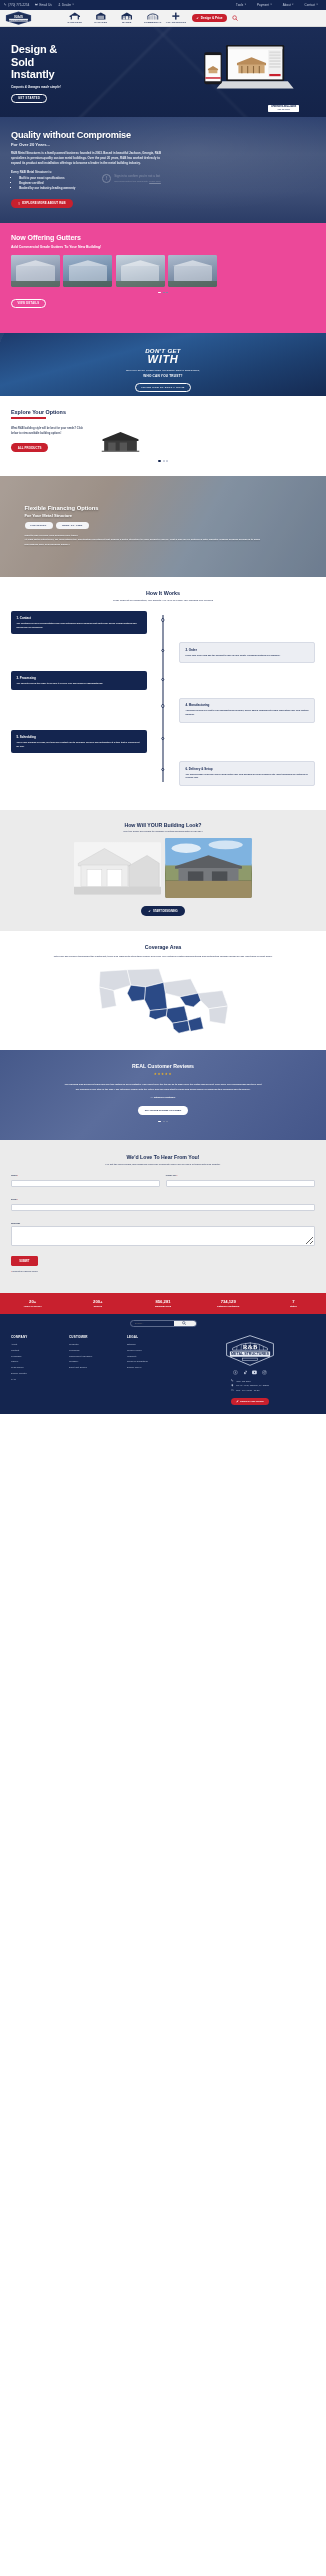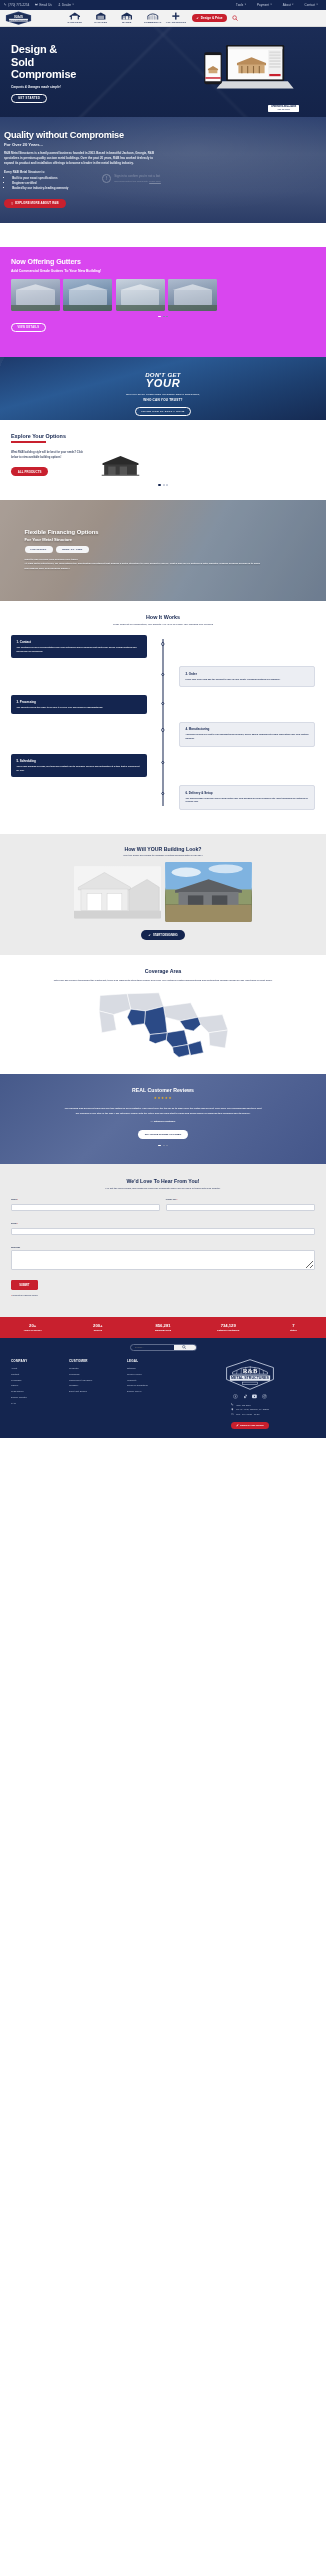--- a/index.html
+++ b/index.html
@@ -69,21 +69,21 @@
   .hero-device { position:absolute; right: 20.4px; top: 15px; width: 109px; }
   .sw-badge {
     position:absolute; right: 27px; bottom: 5.4px; background:#fff; border-radius:0.7px;
     padding:1.4px 2.7px; text-align:center; line-height:1.05;
   }
   .sw-badge .t1 { font-size:2.7px; font-weight:800; color:#14254f; font-style:italic; letter-spacing:-0.1px;}
   .sw-badge .t2 { font-size:1.6px; color:#14254f; }
 
   
   .quality {
-    position: relative; padding: 13px 4px 15px;
+    position: relative; padding: 13px 11px 15px;
     background: linear-gradient(180deg,#2e4270 0%,#45567c 35%,#3e4f77 70%,#2b3c66 100%);
     overflow:hidden;
   }
   .quality:before{
     content:""; position:absolute; inset:0; opacity:.16;
     background: radial-gradient(ellipse at 60% 30%, rgba(255,255,255,.45), transparent 60%);
   }
   .quality * { position: relative; }
   .quality h2 { font-size: 9.2px; font-weight: 800; color:#fff; letter-spacing:-0.2px; text-shadow:0 0.7px 1.4px rgba(0,0,0,.25); }
   .quality h3 { font-size: 4.2px; font-weight: 700; color:#eceff6; margin-top:2px; }
@@ -97,21 +97,21 @@
     font-size: 2.9px; font-weight:700; letter-spacing:0.1px; cursor:pointer;
   }
   .captcha {
     position:absolute; left: 102px; top: 57px; display:flex; gap:3.4px; opacity:.30; align-items:flex-start;
   }
   .captcha .circ { width:8.8px; height:8.8px; border:0.7px solid #fff; border-radius:50%; display:flex;align-items:center;justify-content:center;color:#fff;font-size:4.8px;font-weight:700;}
   .captcha .c1 { font-size:3.1px; color:#fff; }
   .captcha .c2 { font-size:2.3px; color:#fff; margin-top:1.4px;}
 
   
-  .gutters { background:#d946ef; padding: 11px 11px 25px; margin-top: 24px; }
+  .gutters { background:#ec4899; padding: 11px 11px 25px; }
   .gutters h2 { font-size: 7.1px; font-weight: 800; color:#fff; letter-spacing:-0.1px; }
   .gutters h4 { font-size: 3.5px; font-weight: 800; color:#fff; margin-top: 2.7px; }
   .gut-grid { display:flex; gap: 3.4px; margin-top: 6.1px; }
   .gut-card { width: 49px; height: 32px; border-radius: 1.4px; overflow:hidden; position:relative; }
   .gc1 { background: linear-gradient(170deg,#b9c4d4,#8a99b0 55%,#6f7f97); }
   .gc2 { background: linear-gradient(170deg,#9fb4cd,#6e8aa8 60%,#56708c); }
   .gc3 { background: linear-gradient(170deg,#c9d3df,#93a5b8 60%,#74879c); }
   .gc4 { background: linear-gradient(170deg,#aebccf,#7e90a8 60%,#64768e); }
   .gut-card .bldg { position:absolute; left:5.4px; right:5.4px; bottom:6.1px; height:15px; background:rgba(255,255,255,.42); border-radius:0.7px;}
   .gut-card .roof { position:absolute; left:2.7px; right:2.7px; bottom:20.4px; height:6.1px; background:rgba(255,255,255,.55); clip-path: polygon(50% 0, 100% 100%, 0 100%); }
@@ -387,21 +387,21 @@
       </svg>
     </div>
   </div>
 
   <section class="hero">
     <div class="ghost"></div>
     <div class="hero-wrap">
       <h1>
         <span>Design &amp;</span><br>
         <span>Sold</span><br>
-        <span>Compromise</span>
+        <span>Instantly</span>
       </h1>
       <div class="sub">Carports &amp; Garages made simple!</div>
       <div class="btn-outline">GET STARTED</div>
     </div>
     <svg class="hero-device" viewBox="0 0 300 150">
       <rect x="80" y="8" width="160" height="100" rx="4" fill="#15161a"></rect>
       <rect x="85" y="13" width="150" height="90" fill="#fbfbfb"></rect>
       <rect x="85" y="13" width="150" height="7" fill="#e9e9e9"></rect>
       <rect x="196" y="22" width="37" height="74" fill="#f0f0f0"></rect>
       <g fill="#dcdcdc">
@@ -491,21 +491,21 @@
     <div class="dots">
       <span class="dot on"></span>
       <span class="dot"></span>
       <span class="dot"></span>
     </div>
     <div class="btn-outline-sm">VIEW DETAILS</div>
   </section>
 
   <section class="duped">
     <div class="l1">DON'T GET</div>
-    <div class="l2">YOUR</div>
+    <div class="l2">WITH</div>
     <div class="l3">WITH SO MANY COMPANIES OFFERING METAL BUILDINGS,</div>
     <div class="l4">WHO CAN YOU TRUST?</div>
     <div class="btn-outline">LEARN HOW TO SPOT A SCAM</div>
   </section>
 
   <section class="explore">
     <h2>Explore Your Options</h2>
     <div class="rule"></div>
     <div class="exp-body">
       <div>

